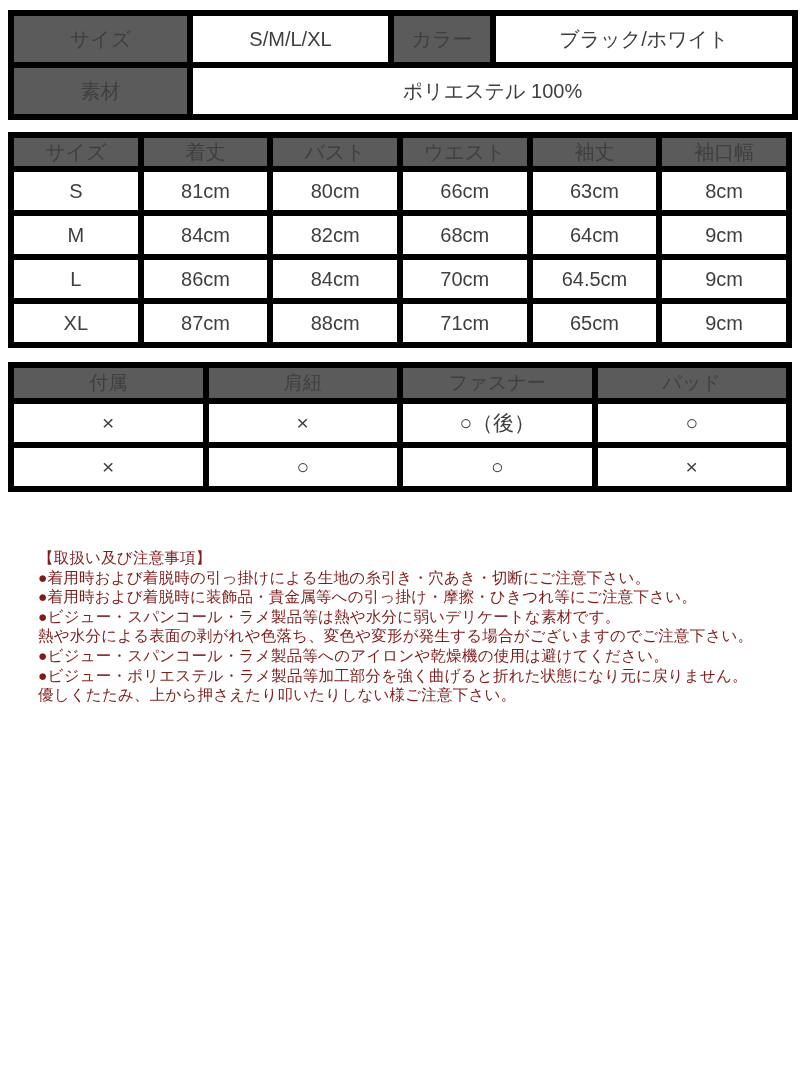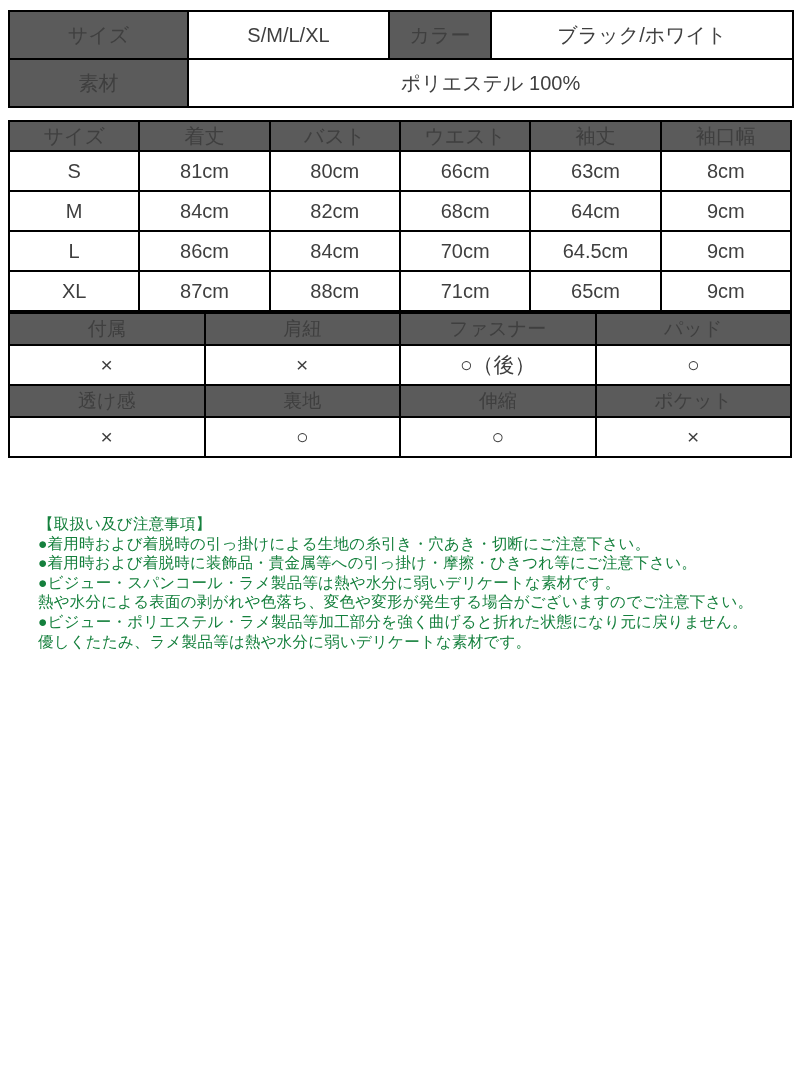--- a/index.html
+++ b/index.html
@@ -16,49 +16,49 @@
     width: 800px;
     box-sizing: border-box;
     padding: 10px 8px 0 8px;
   }
   table.t {
     border-collapse: collapse;
     table-layout: fixed;
     width: 784px;
   }
   table.t td {
-    border: 2px solid #000000;
+    border: 6px solid #000000;
     text-align: center;
     vertical-align: middle;
     font-size: 20px;
     color: #3f3f3f;
     padding: 0;
     overflow: hidden;
     white-space: nowrap;
   }
   td.hd {
     background: #5b5b5b;
     color: #f5f5f5;
   }
   
   .t1 td { height: 46px; }
   
   .t2 { margin-top: 12px; }
   .t2 td { height: 38px; }
   .t2 tr.hrow td { height: 28px; }
   
-  .t3 { margin-top: 0; border-radius: 6px; }
+  .t3 { margin-top: 14px; border-radius: 6px; }
   .t3 td.hd { height: 30px; font-size: 19px; }
   .t3 td.vl { height: 38px; font-size: 21px; }
   
   .notes {
     margin: 56px 28px 0 30px;
     font-size: 15.5px;
     line-height: 19.6px;
-    color: #15803d;
+    color: #7f1d1d;
     letter-spacing: 0.2px;
   }
   .notes div { white-space: nowrap; }
 </style>
 </head>
 <body>
 
 <div class="sheet">
 
   <table class="t t1">
@@ -135,37 +135,32 @@
         <td class="hd">ファスナー</td>
         <td class="hd">パッド</td>
       </tr>
       <tr>
         <td class="vl">×</td>
         <td class="vl">×</td>
         <td class="vl">○（後）</td>
         <td class="vl">○</td>
       </tr>
       <tr>
-        <td class="hd">透け感</td>
-        <td class="hd">裏地</td>
-        <td class="hd">伸縮</td>
-        <td class="hd">ポケット</td>
-      </tr>
-      <tr>
         <td class="vl">×</td>
         <td class="vl">○</td>
         <td class="vl">○</td>
         <td class="vl">×</td>
       </tr>
     </tbody>
   </table>
 
   <div class="notes">
     <div>【取扱い及び注意事項】</div>
     <div>●着用時および着脱時の引っ掛けによる生地の糸引き・穴あき・切断にご注意下さい。</div>
     <div>●着用時および着脱時に装飾品・貴金属等への引っ掛け・摩擦・ひきつれ等にご注意下さい。</div>
     <div>●ビジュー・スパンコール・ラメ製品等は熱や水分に弱いデリケートな素材です。</div>
     <div>熱や水分による表面の剥がれや色落ち、変色や変形が発生する場合がございますのでご注意下さい。</div>
+    <div>●ビジュー・スパンコール・ラメ製品等へのアイロンや乾燥機の使用は避けてください。</div>
     <div>●ビジュー・ポリエステル・ラメ製品等加工部分を強く曲げると折れた状態になり元に戻りません。</div>
-    <div>優しくたたみ、ラメ製品等は熱や水分に弱いデリケートな素材です。</div>
+    <div>優しくたたみ、上から押さえたり叩いたりしない様ご注意下さい。</div>
   </div>
 
 </div>
 
 </body></html>

